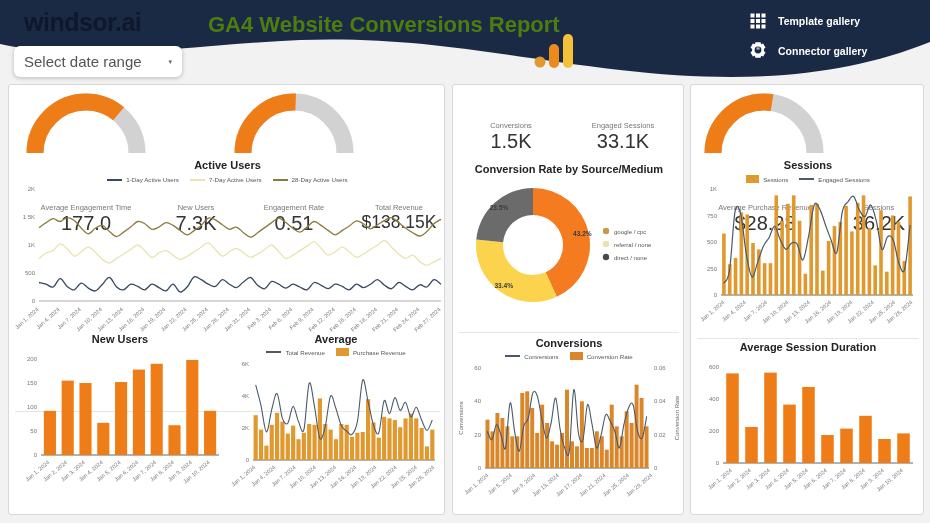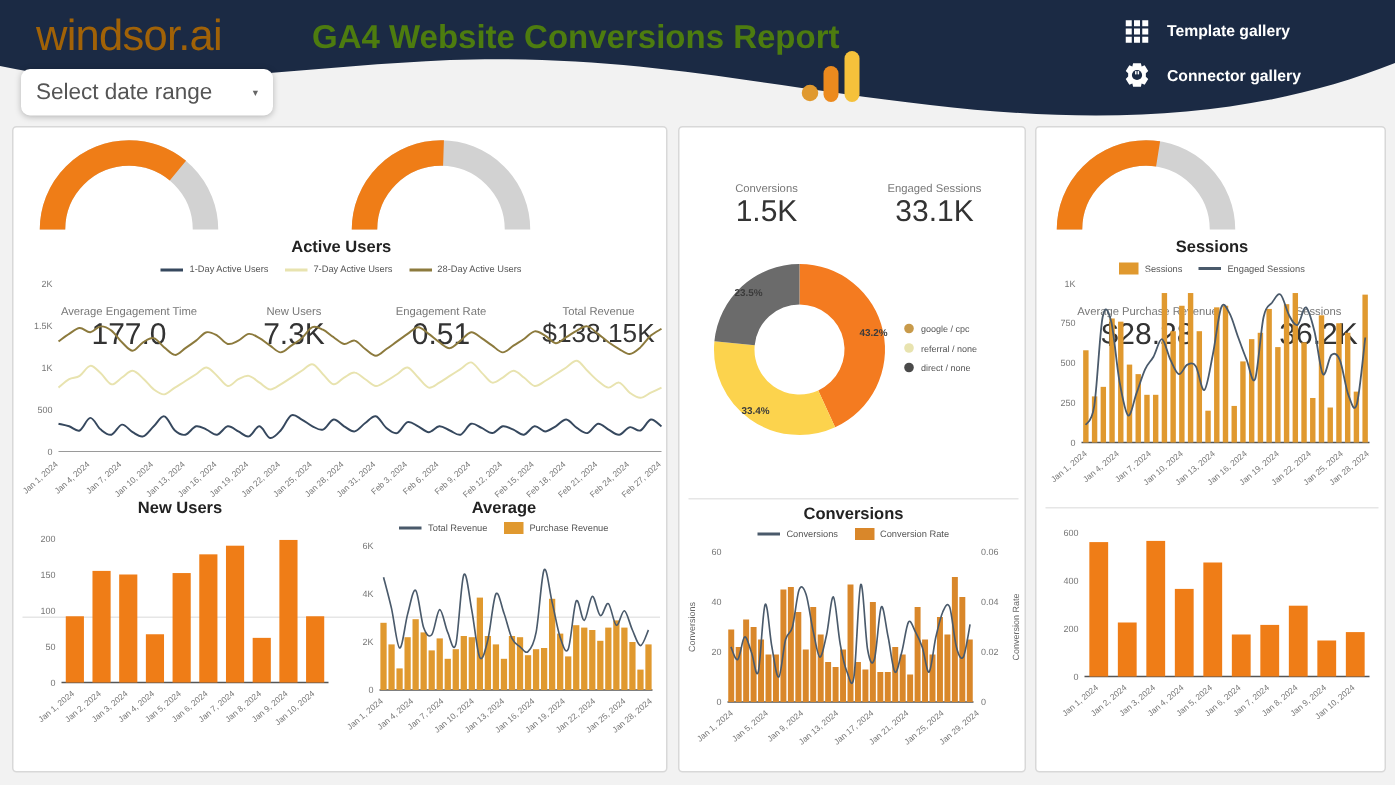--- a/index.html
+++ b/index.html
@@ -12,22 +12,22 @@
     position:relative;
   }
   
   #header-band {
     position:absolute; left:0; top:0; width:930px; height:86px;
     overflow:hidden; z-index:1;
   }
   #header-band svg { position:absolute; left:0; top:0; }
   #brand-logo {
     position:absolute; left:24px; top:8px;
-    font-size:29px; font-weight:normal; letter-spacing:-0.5px;
-    color:#a16207; z-index:4;
+    font-size:25px; font-weight:bold; letter-spacing:-0.5px;
+    color:#0f172a; z-index:4;
   }
   #report-title {
     position:absolute; left:208px; top:12px;
     font-size:22px; color:#4d7c0f; z-index:4; font-weight:700;
   }
   #ga-logo { position:absolute; left:533px; top:34px; z-index:4; }
   #header-links { position:absolute; left:748px; top:8px; z-index:4; }
   .hdr-link { display:flex; align-items:center; height:26px; margin-bottom:4px; cursor:pointer; }
   .hdr-ico { width:20px; height:20px; margin-right:10px; flex:0 0 20px; }
   .hdr-txt { font-size:10.5px; color:#ffffff; font-weight:bold; white-space:nowrap; }
@@ -315,20 +315,21 @@
   <div style="position:absolute; left:6px; top:36px; width:104px;">
     <div class="kpi-label">Conversions</div>
     <div class="kpi-value">1.5K</div>
   </div>
   <div style="position:absolute; left:112px; top:36px; width:116px;">
     <div class="kpi-label">Engaged Sessions</div>
     <div class="kpi-value">33.1K</div>
   </div>
 
   <div style="position:absolute; left:0; top:78px; width:232px;">
+    <div class="chart-title">Conversion Rate by Source/Medium</div>
     <svg id="svg-donut" width="232" height="142" viewBox="0 0 232 142">
         <path d="M80,13A57,57 0 0 1 103.75998944682581,121.81180272376871L92.50525760359253,97.2693698546151A30,30 0 0 0 80,40Z" fill="#f47b20"></path>
         <text x="129.33747907215707" y="61.22673871084231" class="donut-pct" text-anchor="middle">43.2%</text>
         <path d="M103.75998944682581,121.81180272376871A57,57 0 0 1 23.260942301592628,64.55212596540635L50.137338053469804,67.13269787652966A30,30 0 0 0 92.50525760359253,97.2693698546151Z" fill="#fcd34d"></path>
         <text x="50.72864735981333" y="113.15140234079317" class="donut-pct" text-anchor="middle">33.4%</text>
         <path d="M23.260942301592628,64.55212596540635A57,57 0 0 1 79.99999999999999,13L80,40A30,30 0 0 0 50.137338053469804,67.13269787652966Z" fill="#6b6b6b"></path>
         <text x="46.04042531685167" y="34.623573106305756" class="donut-pct" text-anchor="middle">23.5%</text>
         <circle cx="153" cy="56" r="3.2" fill="#c89a4a"></circle>
         <text x="161" y="58.5" class="dn-lg-txt" text-anchor="start">google / cpc</text>
         <circle cx="153" cy="69" r="3.2" fill="#e8e3af"></circle>
@@ -488,20 +489,21 @@
         <text x="162" y="120" class="tickrot" text-anchor="end" transform="rotate(-40 162 120)">Jan 19, 2024</text>
         <text x="183.33333333333334" y="120" class="tickrot" text-anchor="end" transform="rotate(-40 183.33333333333334 120)">Jan 22, 2024</text>
         <text x="204.66666666666666" y="120" class="tickrot" text-anchor="end" transform="rotate(-40 204.66666666666666 120)">Jan 25, 2024</text>
         <text x="222" y="120" class="tickrot" text-anchor="end" transform="rotate(-40 222 120)">Jan 28, 2024</text>
       </svg>
   </div>
 
   <div class="divider" style="left:6px; top:253px; width:222px;"></div>
 
   <div style="position:absolute; left:0; top:256px; width:234px;">
+    <div class="chart-title">Average Session Duration</div>
     <svg id="svg-avg-session" width="234" height="156" viewBox="0 0 234 156">
         <text x="28" y="112" class="axtxt" text-anchor="end">0</text>
         <text x="28" y="80" class="axtxt" text-anchor="end">200</text>
         <text x="28" y="48" class="axtxt" text-anchor="end">400</text>
         <text x="28" y="16" class="axtxt" text-anchor="end">600</text>
         <line x1="32" y1="110" x2="222" y2="110" stroke="#555" stroke-width="0.9"></line>
         <rect x="35.23" y="20.400000000000006" width="12.540000000000001" height="89.6" fill="#ef7d17"></rect>
         <rect x="54.23" y="74" width="12.540000000000001" height="36" fill="#ef7d17"></rect>
         <rect x="73.23" y="19.599999999999994" width="12.540000000000001" height="90.4" fill="#ef7d17"></rect>
         <rect x="92.23" y="51.60000000000001" width="12.540000000000001" height="58.39999999999999" fill="#ef7d17"></rect>

